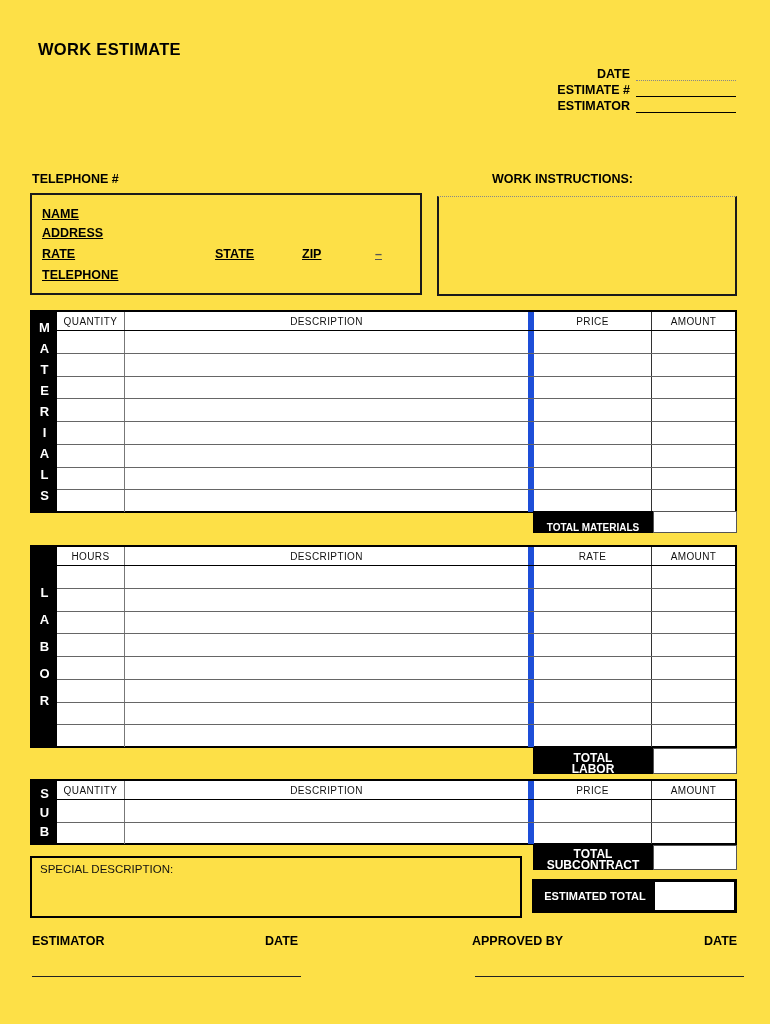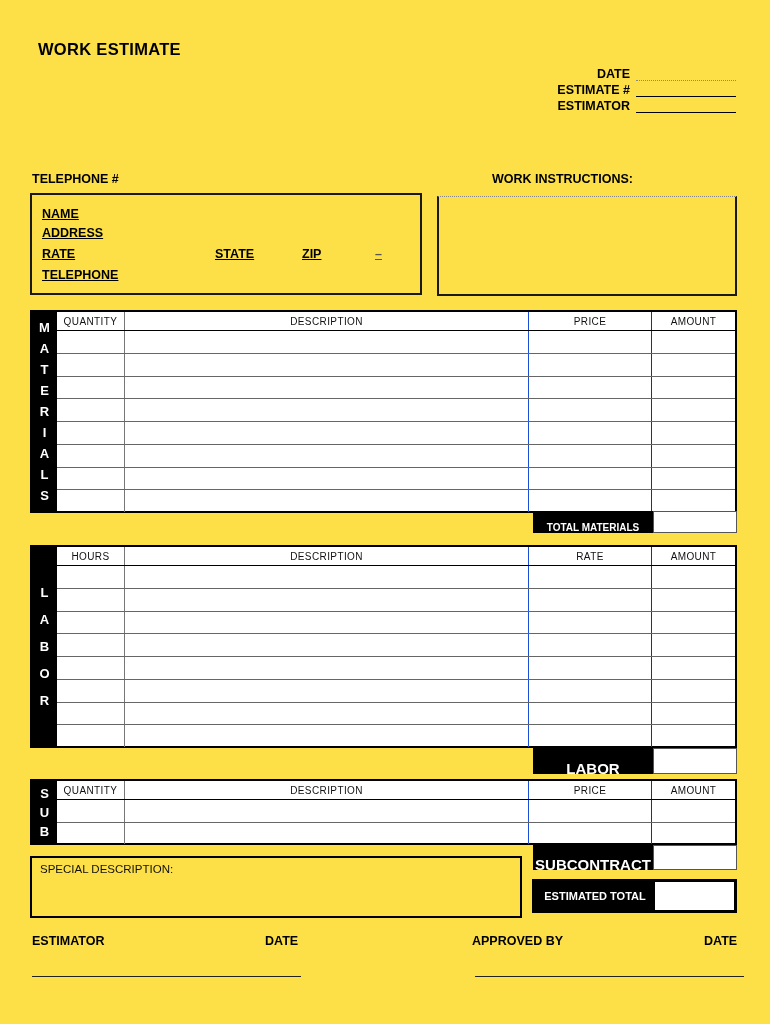--- a/index.html
+++ b/index.html
@@ -44,32 +44,32 @@
   .sec-labor .bar div{height:27px;line-height:27px;}
   .sec-sub .bar div{height:19px;line-height:19px;}
   .thead{display:flex;margin-left:25px;height:18px;border-bottom:1.6px solid #000;}
   .hcell{display:flex;align-items:center;justify-content:center;font-size:10px;letter-spacing:.4px;color:#111;box-sizing:border-box;}
   .tbody{display:flex;flex-direction:column;margin-left:25px;
          height:calc(100% - 18px);}
   .trow{display:flex;flex:1;border-top:1px solid #666;box-sizing:border-box;}
   .trow:first-child{border-top:none;}
   .c1{width:67px;box-sizing:border-box;}
   .c2{width:404px;box-sizing:border-box;border-left:1px solid #777;}
-  .c3{width:123px;box-sizing:border-box;border-left:1px solid #1d4ed8;}
+  .c3{width:123px;box-sizing:border-box;border-left:6px solid #1d4ed8;}
   .c4{flex:1;box-sizing:border-box;border-left:1px solid #333;}
 
   
   .total-row{position:absolute;display:flex;}
   .tot-materials{left:533px;top:511px;height:22px;}
   .tot-labor{left:533px;top:748px;height:26px;}
   .tot-sub{left:533px;top:845px;height:25px;}
   .total-label{width:120px;background:#000;color:#fff;font-weight:bold;text-align:center;
                display:flex;flex-direction:column;justify-content:flex-end;box-sizing:border-box;}
   .one-line .total-label{font-size:10px;}
-  .two-line .total-label{font-size:15px;line-height:10.5px;gap:39px;}
+  .two-line .total-label{font-size:12px;line-height:10.5px;}
   .total-value{width:84px;background:#fff;border:1px solid #555;box-sizing:border-box;}
 
   
   .si-box{position:absolute;left:30px;top:856px;width:492px;height:62px;border:2px solid #000;box-sizing:border-box;}
   .si-label{position:absolute;left:8px;top:5px;font-size:11.5px;color:#111;}
 
   
   .est-total{position:absolute;left:532px;top:879px;width:205px;height:34px;border:3px solid #000;
              box-sizing:border-box;display:flex;}
   .est-label{width:120px;background:#000;color:#fff;font-weight:bold;font-size:11px;

